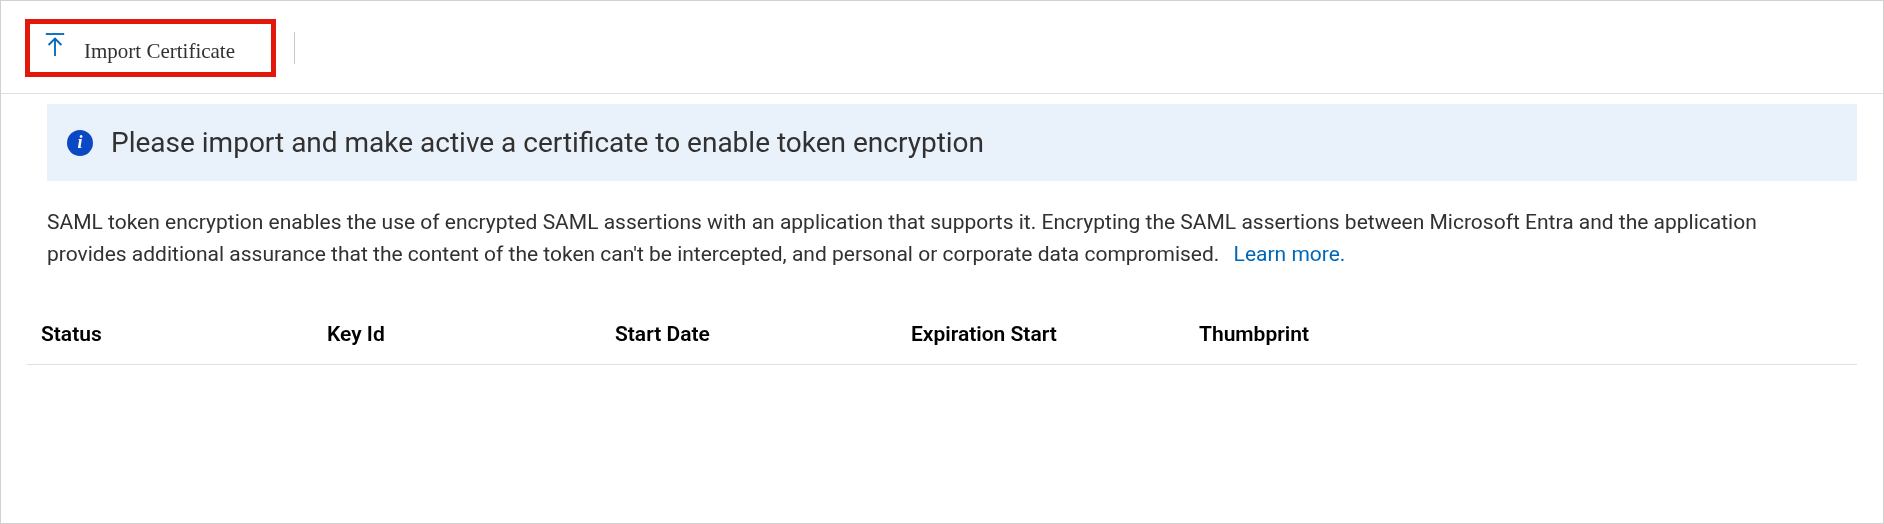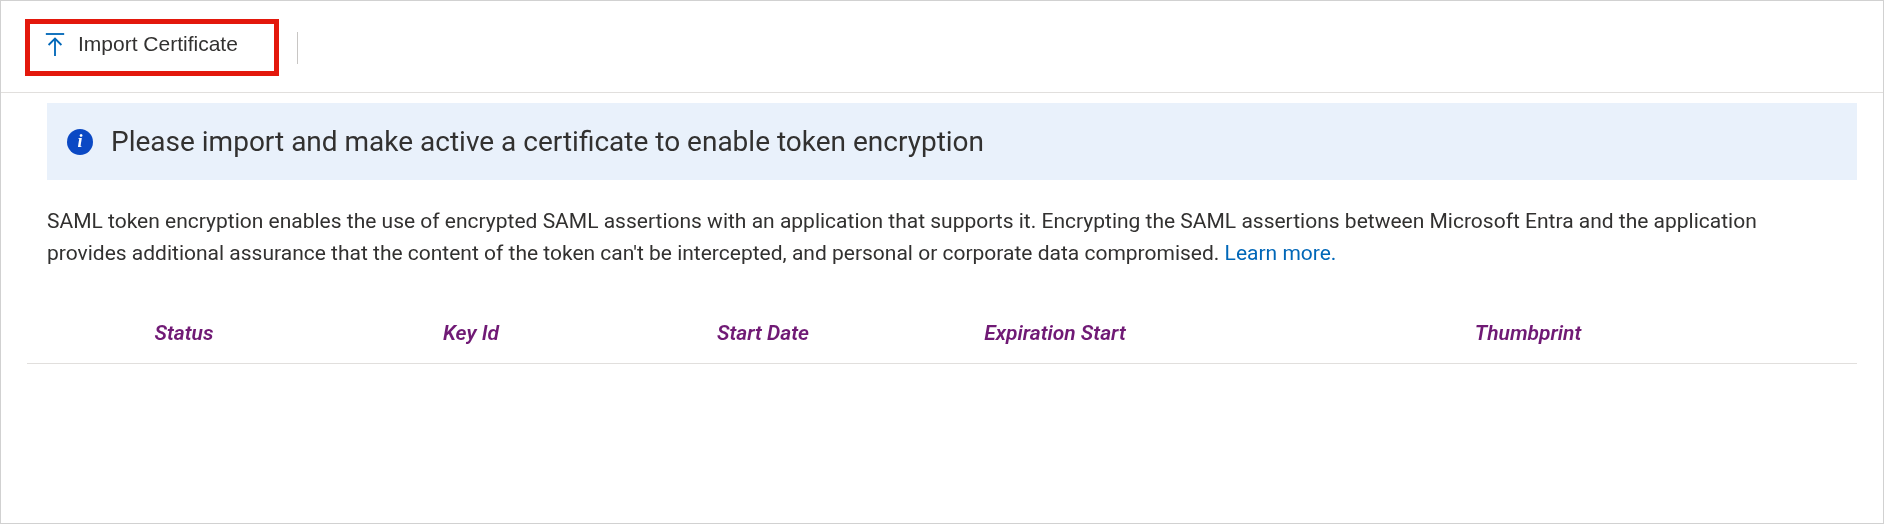--- a/index.html
+++ b/index.html
@@ -29,26 +29,26 @@
     .highlight-box {
       border: 5px solid #e3180c;
       padding: 8px 36px 8px 14px;
       display: flex;
       align-items: center;
       gap: 18px;
       margin-right: 18px;
     }
     .toolbar-btn {
       display: flex;
-      align-items: flex-start;
-      gap: 12px;
+      align-items: flex-end;
+      gap: 18px;
       background: none;
       border: none;
       cursor: pointer;
-      font-family: Liberation Sans, sans-serif;
+      font-family: Liberation Serif, serif;
       font-size: 21px;
       color: #323130;
       padding: 0;
     }
     .upload-icon svg {
       width: 22px;
       height: 26px;
     }
     .feedback-icon svg {
       width: 30px;
@@ -93,36 +93,36 @@
     .description {
       font-size: 21px;
       line-height: 1.5;
       color: #323130;
       margin: 0 20px 40px 20px;
     }
     .learn-link {
       color: #0067b8;
       text-decoration: none;
       cursor: pointer;
+      margin-left: 9px;
     }
     .table-wrapper {
       margin: 0 0 0 0;
     }
     .cert-table {
       width: 100%;
       border-collapse: collapse;
     }
     .cert-table th {
-      text-align: center;
+      text-align: left;
       font-weight: 600;
       font-size: 21px;
       padding: 12px 0 18px 0;
       border-bottom: 1px solid #e1dfdd;
-      color: #701a75;
-      font-style: italic;
+      color: #000000;
     }
     .cert-table th:nth-child(1) { width: 300px; padding-left: 14px; }
     .cert-table th:nth-child(2) { width: 288px; }
     .cert-table th:nth-child(3) { width: 296px; }
     .cert-table th:nth-child(4) { width: 288px; }
     .cert-table th:nth-child(5) { }
   </style>
 </head>
 <body>
 

